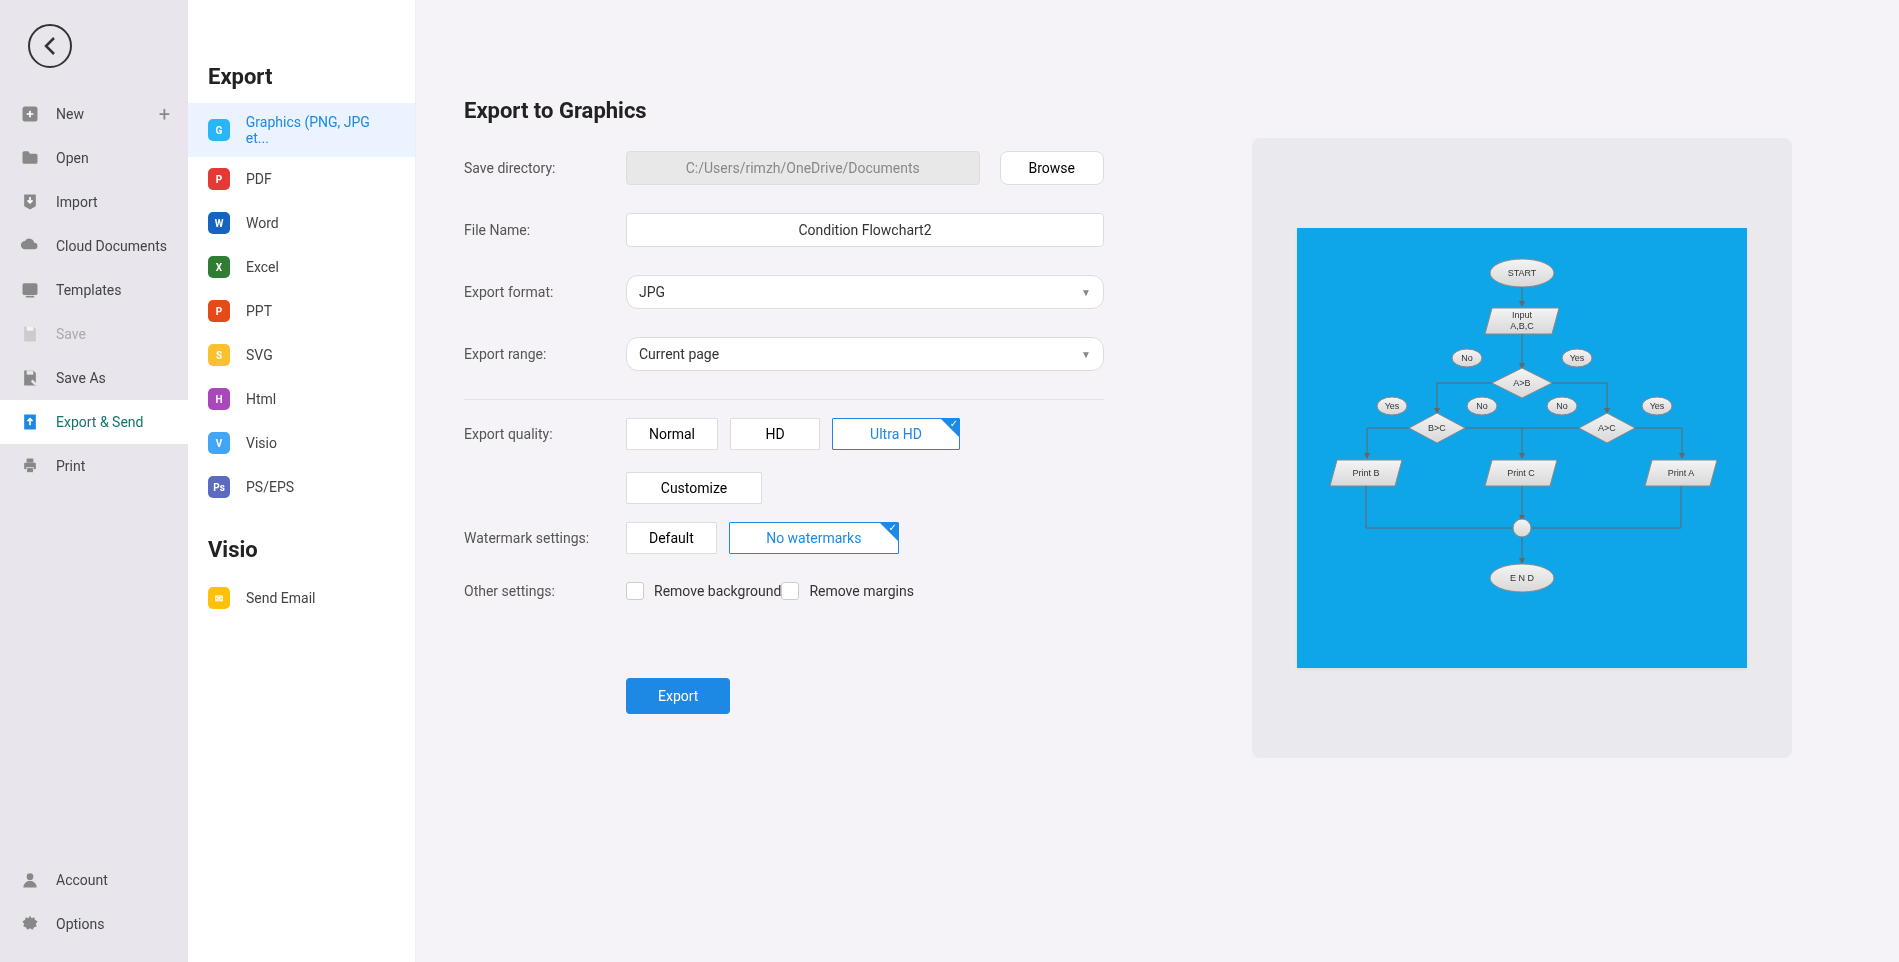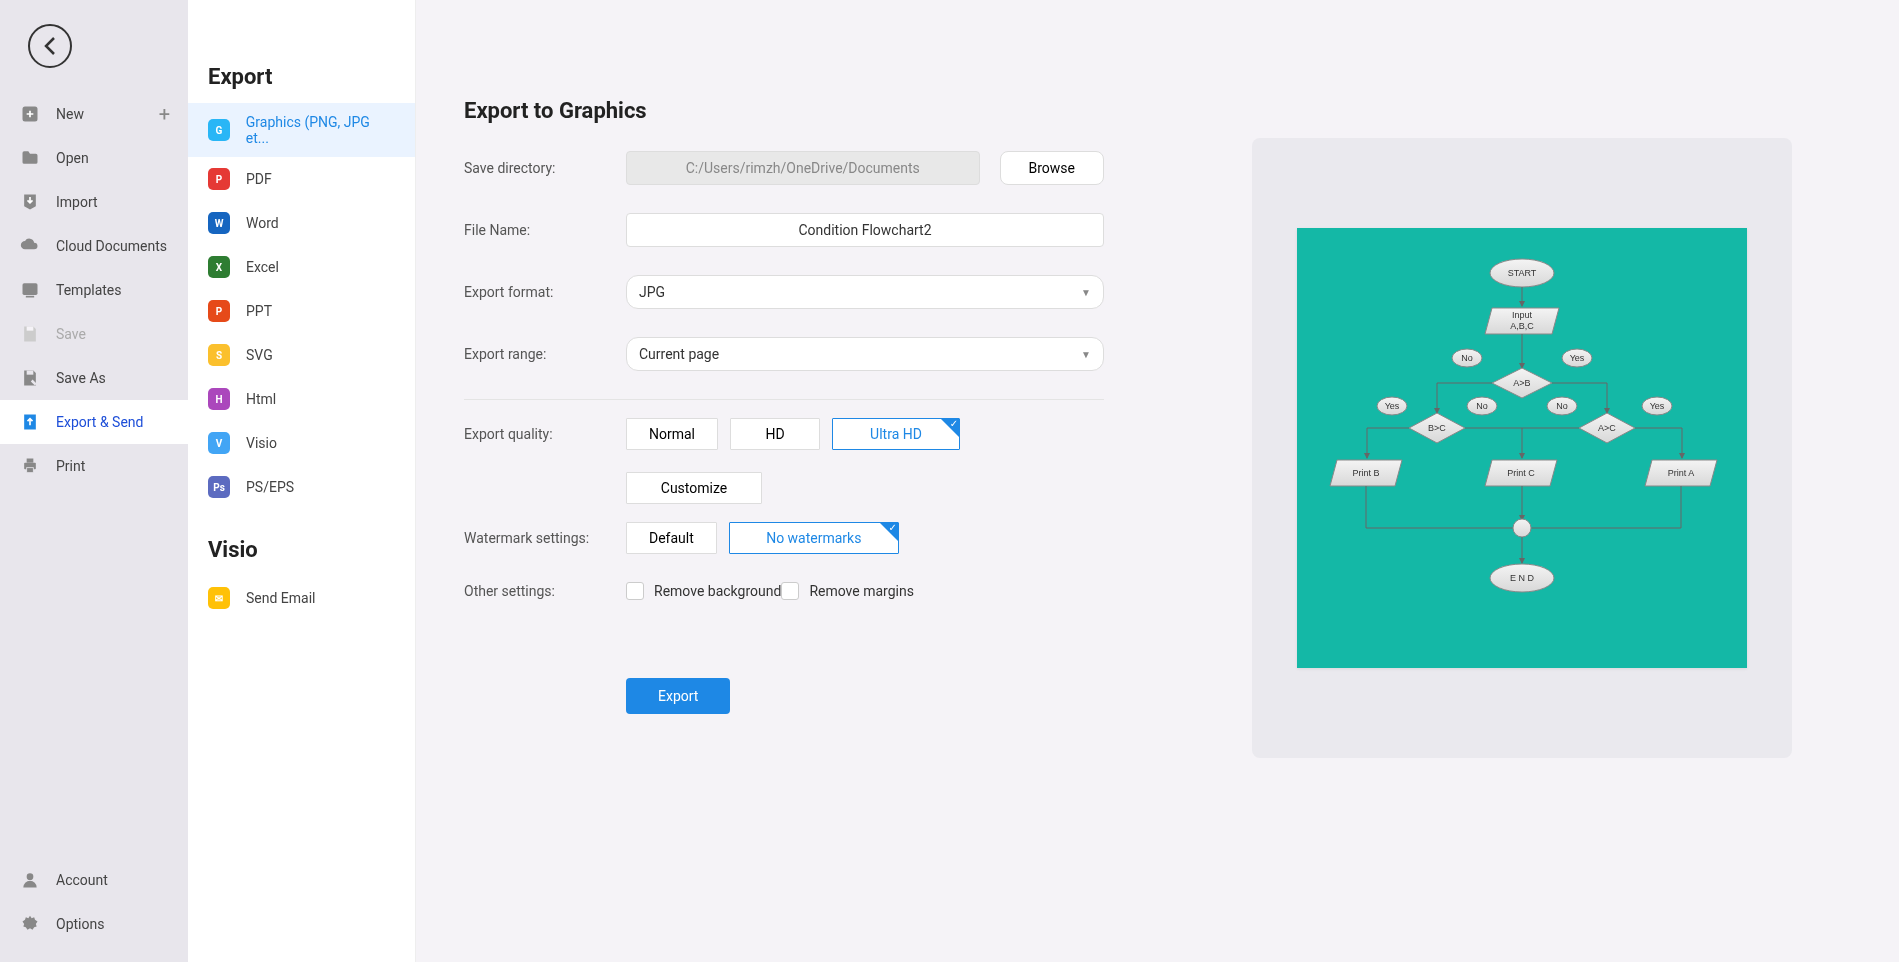--- a/index.html
+++ b/index.html
@@ -18,21 +18,21 @@
   .toolbar-row { position: absolute; top: 48px; right: 12px; display: flex; align-items: center; gap: 12px; }
   .tool-btn { width: 26px; height: 26px; display: flex; align-items: center; justify-content: center; color: #666; cursor: pointer; position: relative; }
   .tool-btn .dot { position: absolute; top: -1px; right: -1px; width: 6px; height: 6px; background: #ff4d4f; border-radius: 50%; }
   .tool-btn .chev { font-size: 9px; margin-left: 2px; color: #999; }
 
   
   .sidebar-narrow { position: absolute; left: 0; top: 0; bottom: 0; width: 188px; background: #e8e6ec; display: flex; flex-direction: column; }
   .back-btn { width: 44px; height: 44px; border: 2px solid #333; border-radius: 50%; display: flex; align-items: center; justify-content: center; margin: 24px 0 24px 28px; cursor: pointer; font-size: 22px; }
   .nav-list { display: flex; flex-direction: column; }
   .nav-item { display: flex; align-items: center; gap: 14px; padding: 10px 18px; cursor: pointer; color: #444; }
-  .nav-item.active { background: #fff; color: #1d4ed8; }
+  .nav-item.active { background: #fff; color: #0f766e; }
   .nav-item.disabled { color: #aaa; }
   .nav-item .icon { width: 24px; height: 24px; display: flex; align-items: center; justify-content: center; font-size: 18px; color: #888; }
   .nav-item.active .icon svg { color: #1e88e5; }
   .nav-item .plus { margin-left: auto; font-size: 20px; color: #888; }
   .nav-bottom { margin-top: auto; margin-bottom: 16px; }
 
   
   .sidebar-types { position: absolute; left: 188px; top: 0; bottom: 0; width: 228px; background: #fff; border-right: 1px solid #eee; padding-top: 64px; }
   .types-heading { font-size: 22px; font-weight: 700; color: #222; padding: 0 20px 14px; }
   .type-item { display: flex; align-items: center; gap: 16px; padding: 11px 20px; cursor: pointer; font-size: 14px; color: #444; }
@@ -61,21 +61,21 @@
   .btn-toggle.selected::before { content:'✓'; position:absolute; top:-1px; right:1px; font-size:10px; color:#fff; z-index:1; }
   .check-row { display: flex; align-items: center; text-align: right; }
   .check { display: flex; align-items: center; gap: 10px; cursor: pointer; }
   .check .box { width: 18px; height: 18px; border: 1px solid #ccc; border-radius: 3px; background: #fff; }
   .btn-primary { height: 36px; padding: 0 32px; background: #1e88e5; color: #fff; border: none; border-radius: 4px; font-size: 14px; cursor: pointer; margin-top: 50px; }
   .sub-row { margin-left: 162px; margin-top: -6px; margin-bottom: 18px; }
 
   
   .preview-col { flex: 1; display: flex; align-items: flex-start; justify-content: center; padding-top: 40px; }
   .preview-area { width: 540px; height: 620px; background: #eae9ee; border-radius: 8px; display: flex; align-items: center; justify-content: center; }
-  .preview-doc { width: 450px; height: 440px; background: #14b8a6; box-shadow: 0 1px 3px rgba(0,0,0,0.08); position: relative; }
+  .preview-doc { width: 450px; height: 440px; background: #0ea5e9; box-shadow: 0 1px 3px rgba(0,0,0,0.08); position: relative; }
   .preview-doc svg { width:100%; height:100%; }
   .fc-text { font-size: 9px; font-family: sans-serif; fill:#333; text-anchor:middle; }
   .fc-shape { fill: url(#shapeGrad); stroke:#888; stroke-width:1; }
   .fc-line { stroke:#666; stroke-width:1; fill:none; }
 </style>
 </head>
 <body>
 
 <div class="titlebar">
   <div class="title-center">

